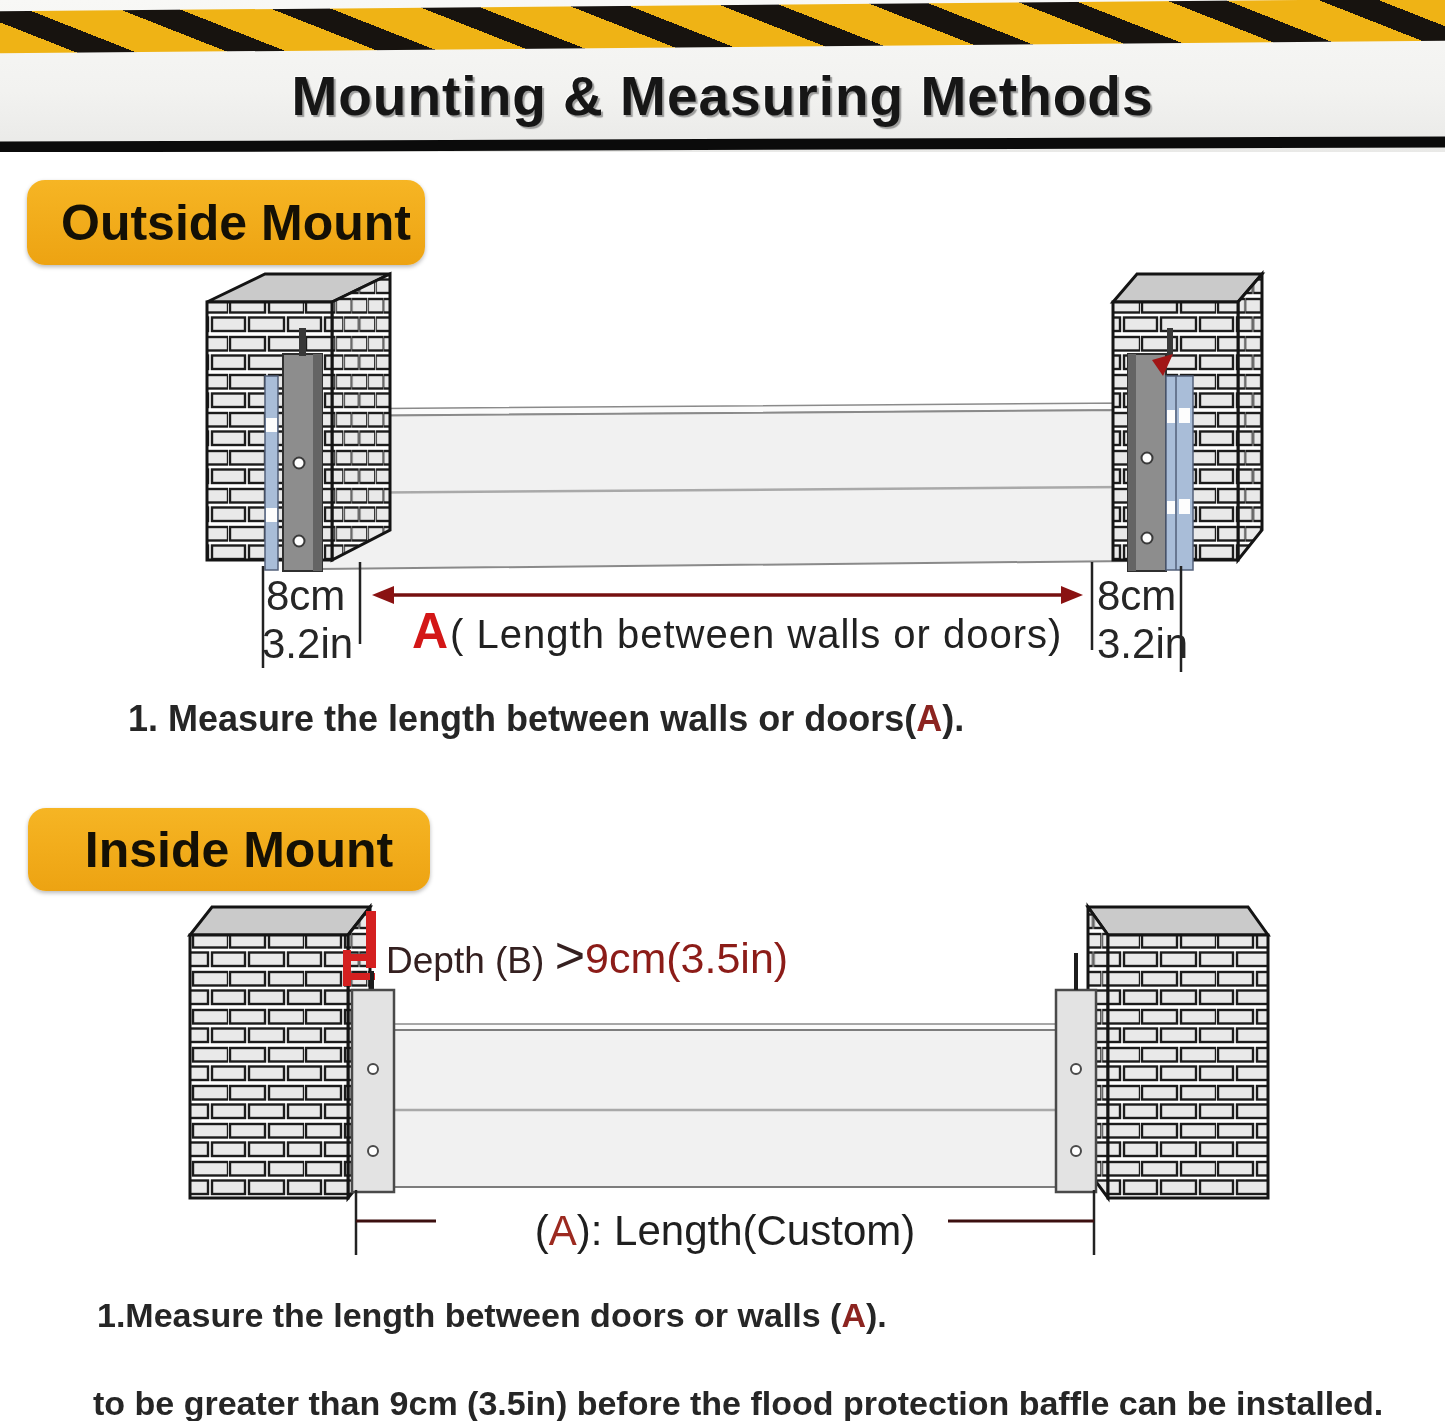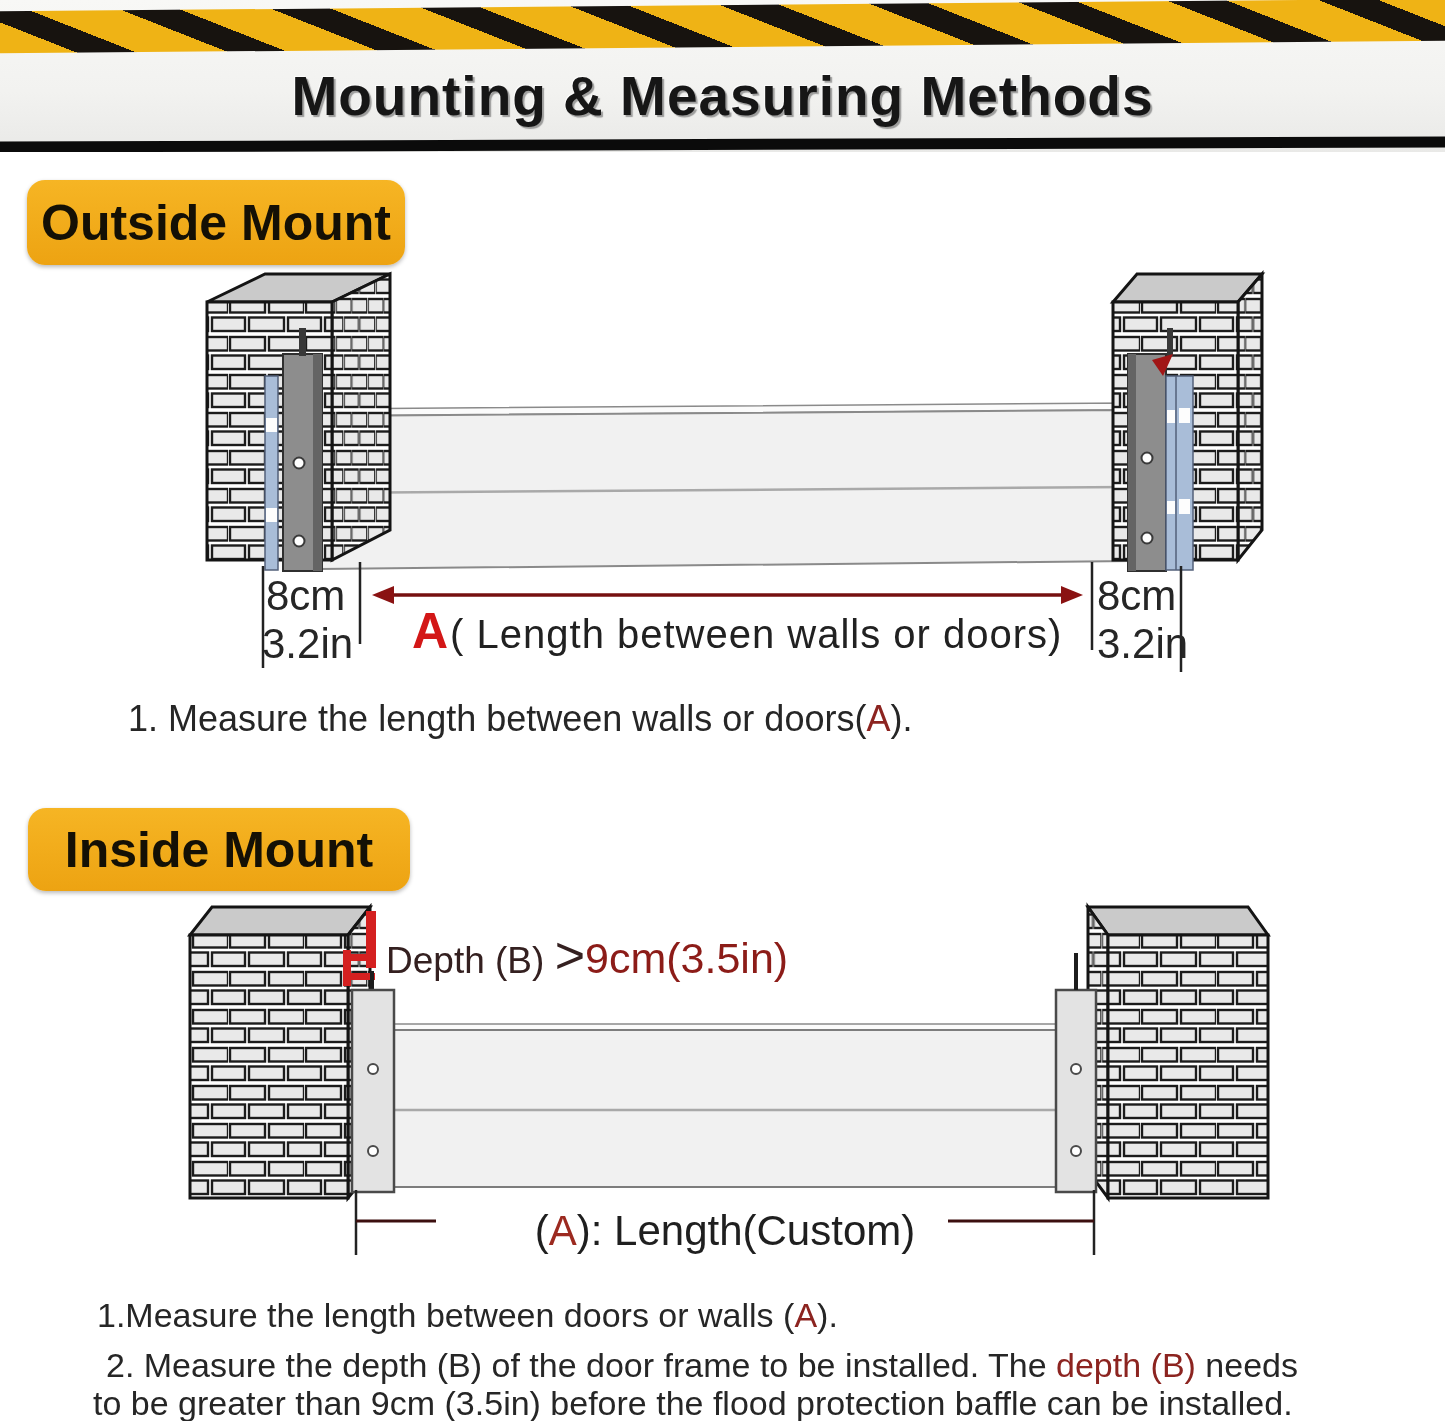--- a/index.html
+++ b/index.html
@@ -12,38 +12,38 @@
         background:repeating-linear-gradient(22deg,#efb315 0 34px,#17130f 34px 56px);}
   .title{position:absolute;top:64px;left:0;width:100%;margin:0;text-align:center;
          font-size:55px;font-weight:bold;letter-spacing:1px;color:#161616;
          text-shadow:2px 2px 1px rgba(90,90,90,0.55), -1px -1px 0 rgba(255,255,255,0.7);}
   .header-bar{position:absolute;top:139px;left:0;width:1445px;height:11px;background:#0b0b0b;
               transform:rotate(-0.2deg);}
   
   .badge{position:absolute;display:flex;align-items:center;justify-content:center;
          background:linear-gradient(180deg,#f6b524 0%,#eda312 100%);
          border-radius:18px;font-size:50px;font-weight:bold;color:#141005;
-         box-shadow:0 2px 4px rgba(0,0,0,0.28);}
+         box-shadow:0 2px 4px rgba(0,0,0,0.28);padding-left:20px;}
   .badge-outside{left:27px;top:180px;width:378px;height:85px;}
   .badge-inside{left:28px;top:808px;width:382px;height:83px;}
   
   .diag{position:absolute;left:0;}
   #diag1{top:258px;}
   #diag2{top:893px;}
   svg text{font-family:"Liberation Sans",sans-serif;}
   .dim-label{font-size:42px;fill:#262626;}
   .red-a{font-size:50px;font-weight:bold;fill:#d31717;}
   .span-rest{font-size:40px;fill:#212121;letter-spacing:1px;}
   .depth-black{font-size:37px;fill:#342020;}
   .depth-gt{font-size:52px;fill:#342020;}
   .depth-red{font-size:43px;fill:#8c1c18;}
   .len-label{font-size:42px;fill:#1f1f1f;}
   .len-a{fill:#9c2a20;}
   
-  .step{position:absolute;font-size:36px;color:#262626;white-space:nowrap;}
+  .step{position:absolute;font-size:36px;color:#262626;white-space:nowrap;font-weight:bold;}
   .step .maroon{color:#8c2420;}
   .bottom-step{font-size:34px;}
 </style>
 </head>
 <body>
 
 <div class="page">
 
   <div class="header">
     <div class="tape"></div>
@@ -191,16 +191,15 @@
     <g>
       <line x1="356" y1="297" x2="356" y2="362" stroke="#222222" stroke-width="2.5"></line>
       <line x1="1094" y1="297" x2="1094" y2="362" stroke="#222222" stroke-width="2.5"></line>
       <line x1="356" y1="328" x2="436" y2="328" stroke="#3c0f0f" stroke-width="3"></line>
       <line x1="948" y1="328" x2="1094" y2="328" stroke="#3c0f0f" stroke-width="3"></line>
       <text class="len-label" x="725" y="352" text-anchor="middle"><tspan>(</tspan><tspan class="len-a">A</tspan><tspan>): Length(Custom)</tspan></text>
     </g>
   </svg>
 
   <div class="step bottom-step" style="left:97px;top:1296px"><span>1.Measure the length between doors or walls (</span><span class="maroon">A</span><span>).</span></div>
-  <div class="step bottom-step" style="left:106px;top:1346px"><span>2. Measure the depth (B) of the door frame to be installed. The </span><span class="maroon">depth (B)</span><span> needs</span></div>
   <div class="step bottom-step" style="left:93px;top:1384px"><span>to be greater than 9cm (3.5in) before the flood protection baffle can be installed.</span></div>
 
 </div>
 
 </body></html>

